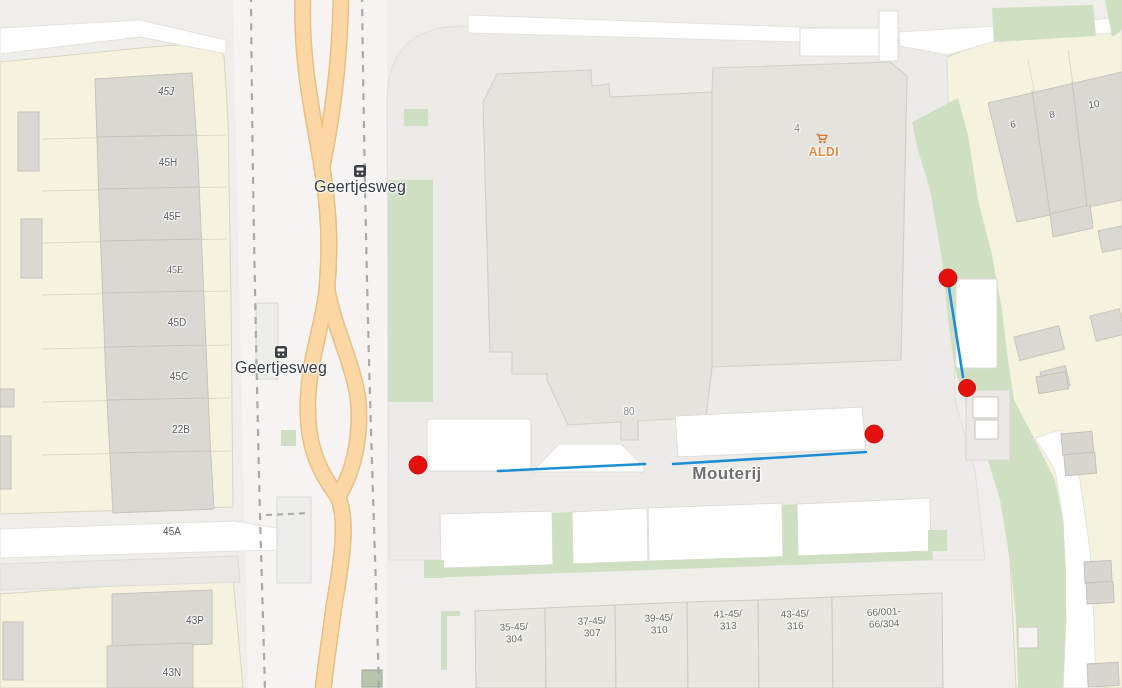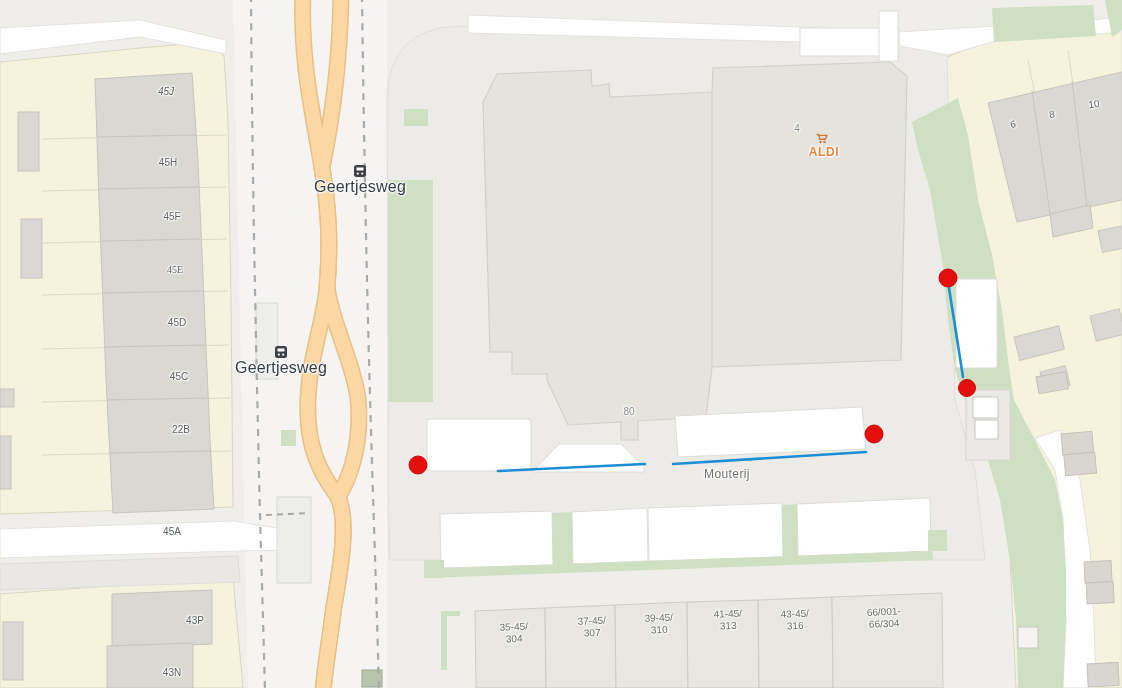--- a/index.html
+++ b/index.html
@@ -9,21 +9,21 @@
   }
   .map svg.base{position:absolute;left:0;top:0;}
   .lbl{
     position:absolute;transform:translate(-50%,-50%);
     font-size:10px;color:#5b6165;white-space:nowrap;
     text-shadow:0 0 2px #fff,0 0 2px #fff,0 0 3px #fff,1px 1px 2px #fff,-1px -1px 2px #fff;
     pointer-events:none;
   }
   .busLbl{font-size:16px;color:#333d45;letter-spacing:.2px;}
   .busIcon{position:absolute;transform:translate(-50%,-50%);}
-  .streetLbl{font-size:12px;color:#707070;letter-spacing:.4px;}
+  .streetLbl{font-size:17px;color:#707070;letter-spacing:.4px;font-weight:bold;}
   .poiName{font-size:12px;font-weight:bold;color:#e8873c;letter-spacing:.6px;}
   .hn70{color:#8a8f93;}
   .hn4{color:#8a8a8a;}
   .unit{
     white-space:pre-line;text-align:center;line-height:1.18;
     color:#676c63;transform:translate(-50%,-50%) rotate(-2.5deg);
   }
   .rightHouse{transform:translate(-50%,-50%) rotate(-9deg);}
   .cartIcon{position:absolute;transform:translate(-50%,-50%);}
 </style>

